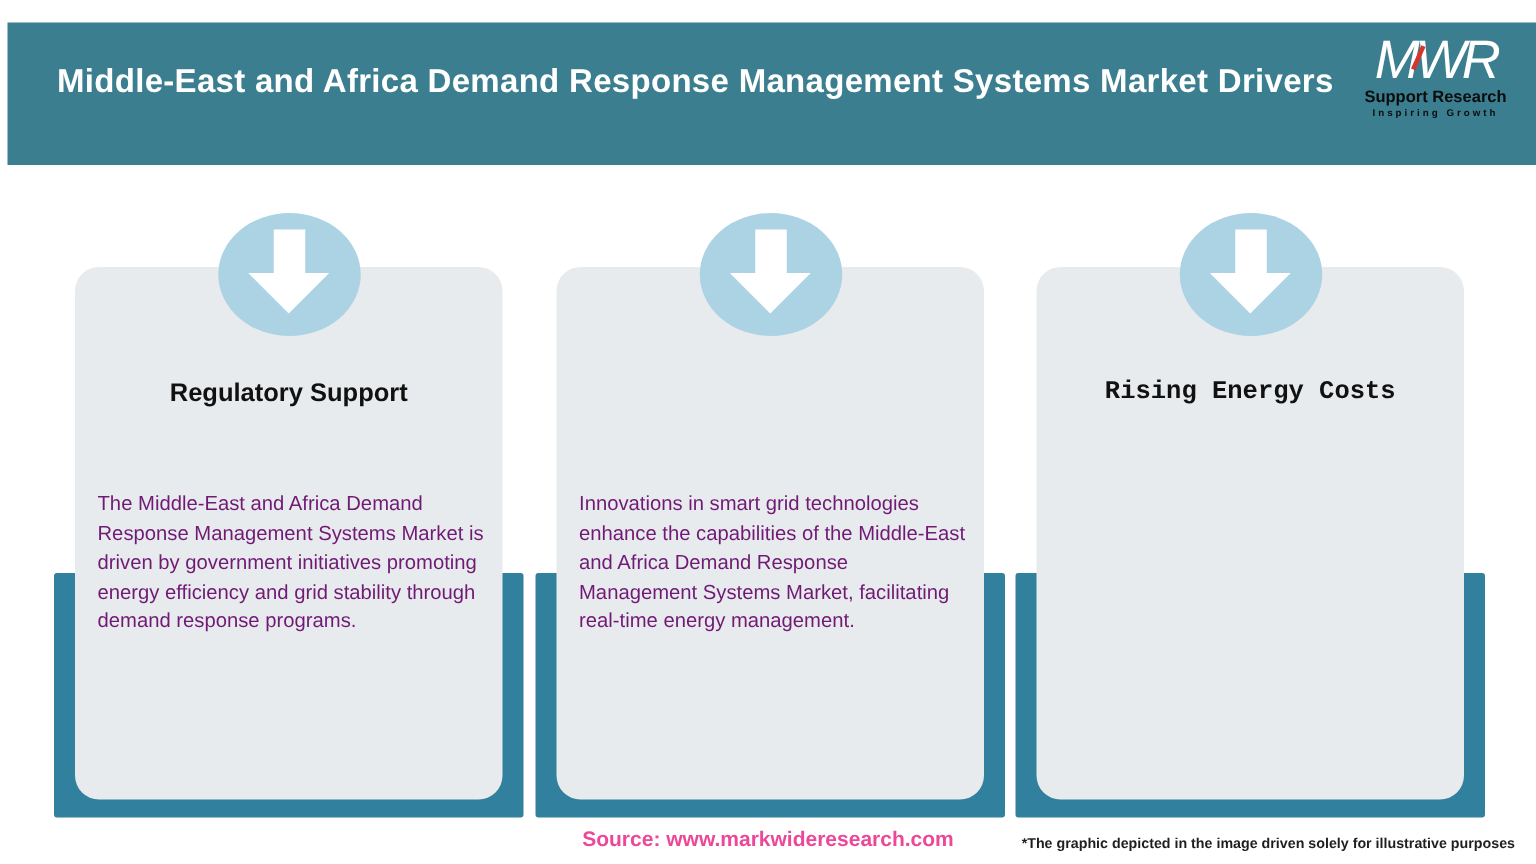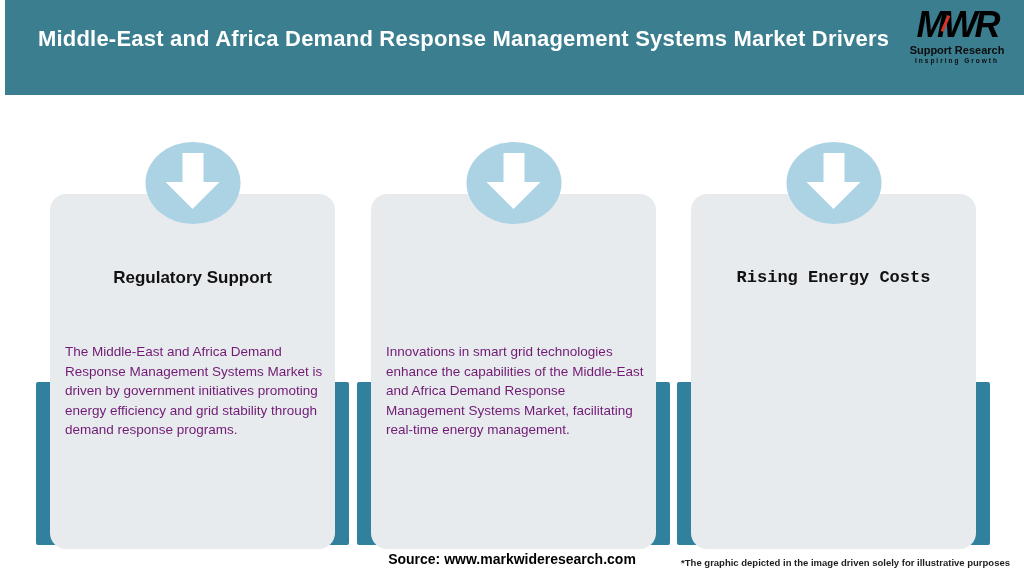--- a/index.html
+++ b/index.html
@@ -3,57 +3,57 @@
 <meta charset="utf-8">
 <style>
   * { margin: 0; padding: 0; box-sizing: border-box; }
   html, body { width: 1024px; height: 576px; overflow: hidden; }
   body { font-family: "Liberation Sans", sans-serif; background: #ffffff; }
 
   .canvas { position: relative; width: 1024px; height: 576px; background: #ffffff; overflow: hidden; }
 
   
   .header {
-    position: absolute; left: 5px; top: 0; right: 0; height: 95px;
+    position: absolute; left: 5px; top: 15px; right: 0; height: 95px;
     background: #3a7e8f;
     padding-left: 20px;
   }
   .header-title {
     position: absolute; left: 33px; top: 26px;
     font-size: 22px; font-weight: bold; color: #ffffff; letter-spacing: 0.2px;
     white-space: nowrap;
   }
   .logo {
     position: absolute; right: 12px; top: 6px; width: 110px; text-align: center;
     color: #0c0c0c;
   }
   .logo-acronym {
     position: relative; display: inline-block;
-    font-size: 36px; line-height: 38px; font-weight: bold; font-style: italic;
-    letter-spacing: -3px; color: #000000;
+    font-size: 36px; line-height: 38px; font-weight: normal; font-style: italic;
+    letter-spacing: -3px; color: #ffffff;
   }
   .logo-accent {
     position: absolute; left: 27px; top: 9px; width: 3px; height: 17px;
     background: #d9342b; transform: rotate(24deg);
   }
   .logo-name { font-size: 11px; font-weight: bold; line-height: 12px; }
   .logo-tagline { font-size: 6.5px; font-weight: bold; letter-spacing: 2px; line-height: 9px; }
 
   
   .card-wrap { position: absolute; top: 178px; width: 285px; height: 355px; }
   .card-wrap.c1 { left: 50px; }
   .card-wrap.c2 { left: 371px; }
   .card-wrap.c3 { left: 691px; font-family: Liberation Mono, monospace; }
 
   .card-backing {
     position: absolute; left: -14px; right: -14px; top: 204px; height: 163px;
     background: #31809d; border-radius: 2px;
   }
   .card-body-panel {
-    position: absolute; left: 0; top: 16px; width: 285px; height: 355px;
+    position: absolute; left: 0; top: 0; width: 285px; height: 355px;
     background: #e8ebed; border-radius: 16px; padding-left: 35px;
   }
   .arrow-circle {
     position: absolute; left: 50%; top: -36px; transform: translateX(-50%);
     width: 95px; height: 82px; border-radius: 50%;
     background: #abd3e4; z-index: 2;
     display: flex; flex-direction: column; align-items: center;
   }
   .arrow-stem { width: 21px; height: 29px; background: #ffffff; margin-top: 11px; }
   .arrow-head {
@@ -66,21 +66,21 @@
     text-align: center; font-size: 17px; font-weight: bold; color: #111111;
   }
   .card-text {
     position: absolute; left: 15px; right: 12px; top: 148px;
     font-size: 13.5px; line-height: 19.6px; color: #701a75;
   }
 
   
   .footer-source {
     position: absolute; left: 0; width: 1024px; top: 551px; text-align: center;
-    font-size: 14px; font-weight: bold; color: #000000;
+    font-size: 14px; font-weight: bold; color: #ec4899;
   }
   .footer-disclaimer {
     position: absolute; right: 14px; top: 557px;
     font-size: 9.5px; font-weight: bold; color: #1e1e1e;
   }
 </style>
 </head>
 <body>
 
 <div class="canvas">

